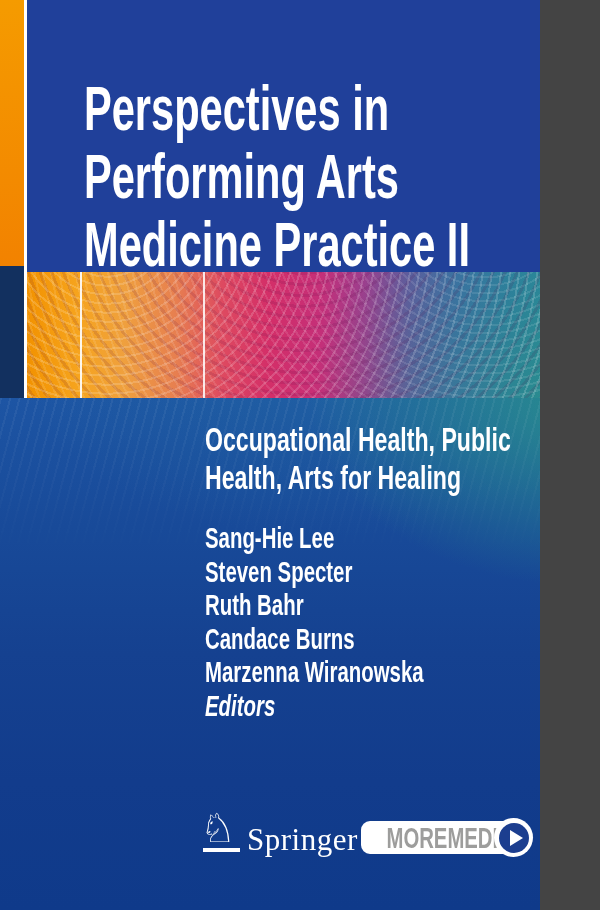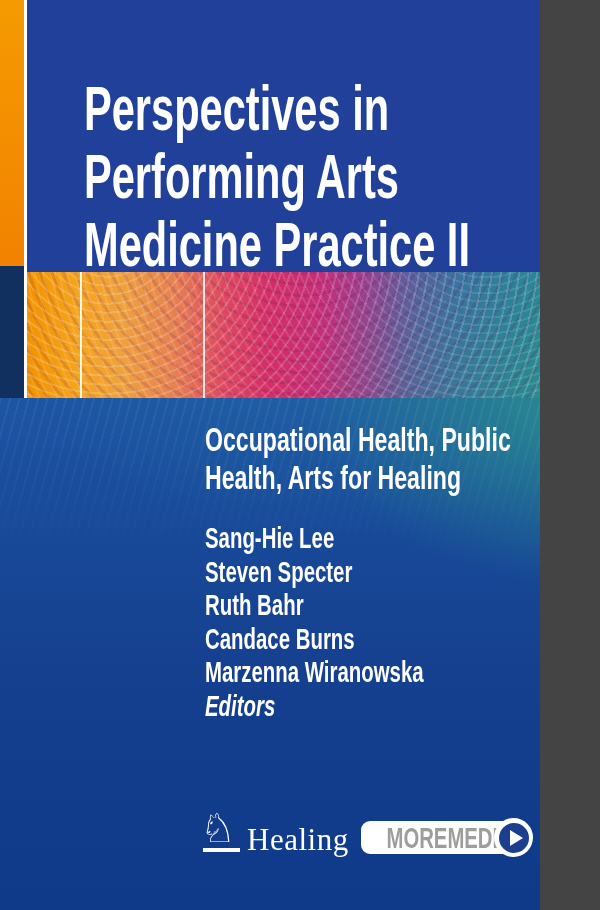--- a/index.html
+++ b/index.html
@@ -102,21 +102,21 @@
     <div>Sang-Hie Lee</div>
     <div>Steven Specter</div>
     <div>Ruth Bahr</div>
     <div>Candace Burns</div>
     <div>Marzenna Wiranowska</div>
     <div class="label">Editors</div>
   </div>
 
   <div class="springer-horse">♘</div>
   <div class="springer-underline"></div>
-  <div class="springer-word">Healing</div>
+  <div class="springer-word">Springer</div>
 
   <div class="badge-rect">
     <div class="badge-text">MOREMEDIA</div>
   </div>
   <div class="badge-circle">
     <div class="badge-circle-inner">
       <div class="play-triangle"></div>
     </div>
   </div>
 

